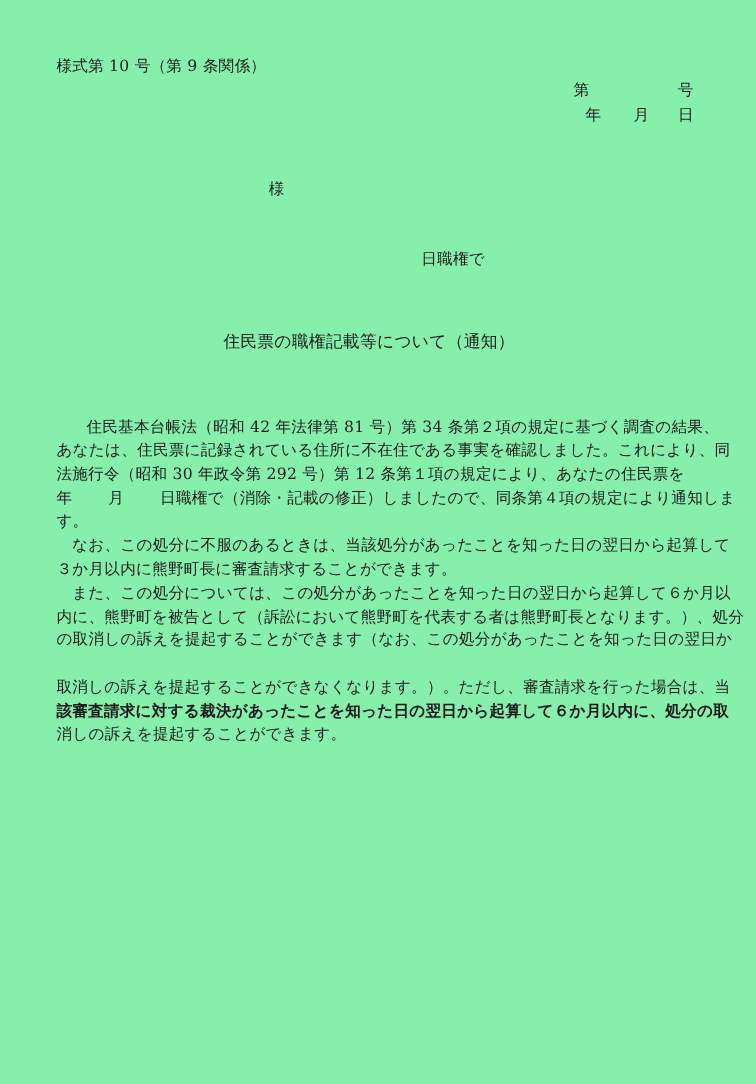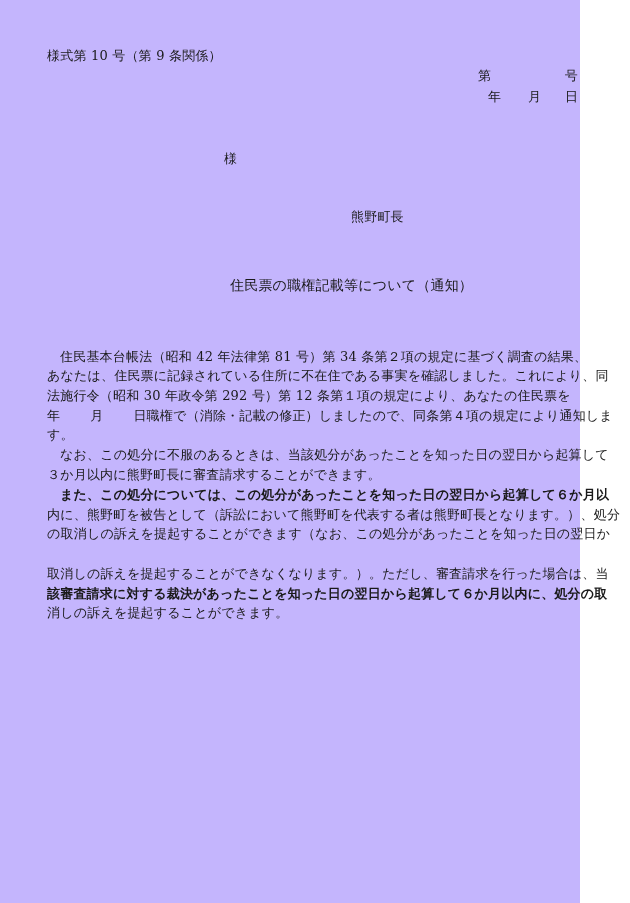--- a/index.html
+++ b/index.html
@@ -11,42 +11,42 @@
       width: 630px;
       height: 903px;
       position: relative;
       overflow: hidden;
       font-family: "DejaVu Serif", "Liberation Serif", serif;
       color: #1a1a1a;
     }
     .page {
       position: absolute;
       left: 0; top: 0;
-      width: 580px;
+      width: 630px;
       height: 903px;
-      background: #c4b5fd;
+      background: #86efac;
     }
     .line {
       position: absolute;
       white-space: nowrap;
       font-size: 13px;
       line-height: 18px;
       letter-spacing: 0.2px;
     }
     .form-label { left: 47px; top: 47px; }
     .doc-num { left: 478px; top: 67px; width: 100px; }
     .doc-num .dai { position: absolute; left: 0; }
     .doc-num .go { position: absolute; right: 0; }
     .doc-date { left: 488px; top: 88px; width: 90px; }
     .doc-date .nen { position: absolute; left: 0; }
     .doc-date .tsuki { position: absolute; left: 40px; }
     .doc-date .hi { position: absolute; left: 77px; }
     .addressee { left: 224px; top: 150px; }
     .sender { left: 351px; top: 208px; }
-    .title { left: 186px; top: 276px; font-size: 14px; margin-left: 44px; }
+    .title { left: 186px; top: 276px; font-size: 14px; }
 
     .body-line { left: 47px; font-size: 13px; }
     .justify {
       width: 532px;
       text-align: justify;
       text-align-last: justify;
     }
     .blank-gap { display: inline-block; }
   </style>
 </head>
@@ -62,35 +62,35 @@
   </div>
 
   <div class="line doc-date">
     <span class="nen">年</span>
     <span class="tsuki">月</span>
     <span class="hi">日</span>
   </div>
 
   <div class="line addressee">様</div>
 
-  <div class="line sender">熊野町長</div>
+  <div class="line sender">日職権で</div>
 
   <div class="line title">住民票の職権記載等について（通知）</div>
 
-  <div class="line body-line" style="left:60px; top:348px;text-align:right;">住民基本台帳法（昭和 42 年法律第 81 号）第 34 条第２項の規定に基づく調査の結果、</div>
+  <div class="line body-line" style="left:72px; top:348px;text-align:right;">住民基本台帳法（昭和 42 年法律第 81 号）第 34 条第２項の規定に基づく調査の結果、</div>
   <div class="line body-line justify" style="top:367px;">あなたは、住民票に記録されている住所に不在住である事実を確認しました。これにより、同</div>
   <div class="line body-line" style="top:387px;">法施行令（昭和 30 年政令第 292 号）第 12 条第１項の規定により、あなたの住民票を</div>
   <div class="line body-line" style="top:407px;">
     <span>年</span><span class="blank-gap" style="width:30px;"></span><span>月</span><span class="blank-gap" style="width:30px;"></span><span>日職権で（消除・記載の修正）しましたので、同条第４項の規定により通知しま</span>
   </div>
   <div class="line body-line" style="top:426px;">す。</div>
 
   <div class="line body-line" style="left:60px; top:446px;text-align:center;">なお、この処分に不服のあるときは、当該処分があったことを知った日の翌日から起算して</div>
   <div class="line body-line" style="top:466px;text-align:center;">３か月以内に熊野町長に審査請求することができます。</div>
 
-  <div class="line body-line" style="left:60px; top:486px;font-weight:bold;">また、この処分については、この処分があったことを知った日の翌日から起算して６か月以</div>
+  <div class="line body-line" style="left:60px; top:486px;">また、この処分については、この処分があったことを知った日の翌日から起算して６か月以</div>
   <div class="line body-line justify" style="top:506px;">内に、熊野町を被告として（訴訟において熊野町を代表する者は熊野町長となります。）、処分</div>
   <div class="line body-line justify" style="top:525px;">の取消しの訴えを提起することができます（なお、この処分があったことを知った日の翌日か</div>
   <div class="line body-line justify" style="top:565px;">取消しの訴えを提起することができなくなります。）。ただし、審査請求を行った場合は、当</div>
   <div class="line body-line justify" style="top:585px;font-weight:bold;">該審査請求に対する裁決があったことを知った日の翌日から起算して６か月以内に、処分の取</div>
   <div class="line body-line" style="top:604px;">消しの訴えを提起することができます。</div>
 
 </div>
 
 </body></html>

